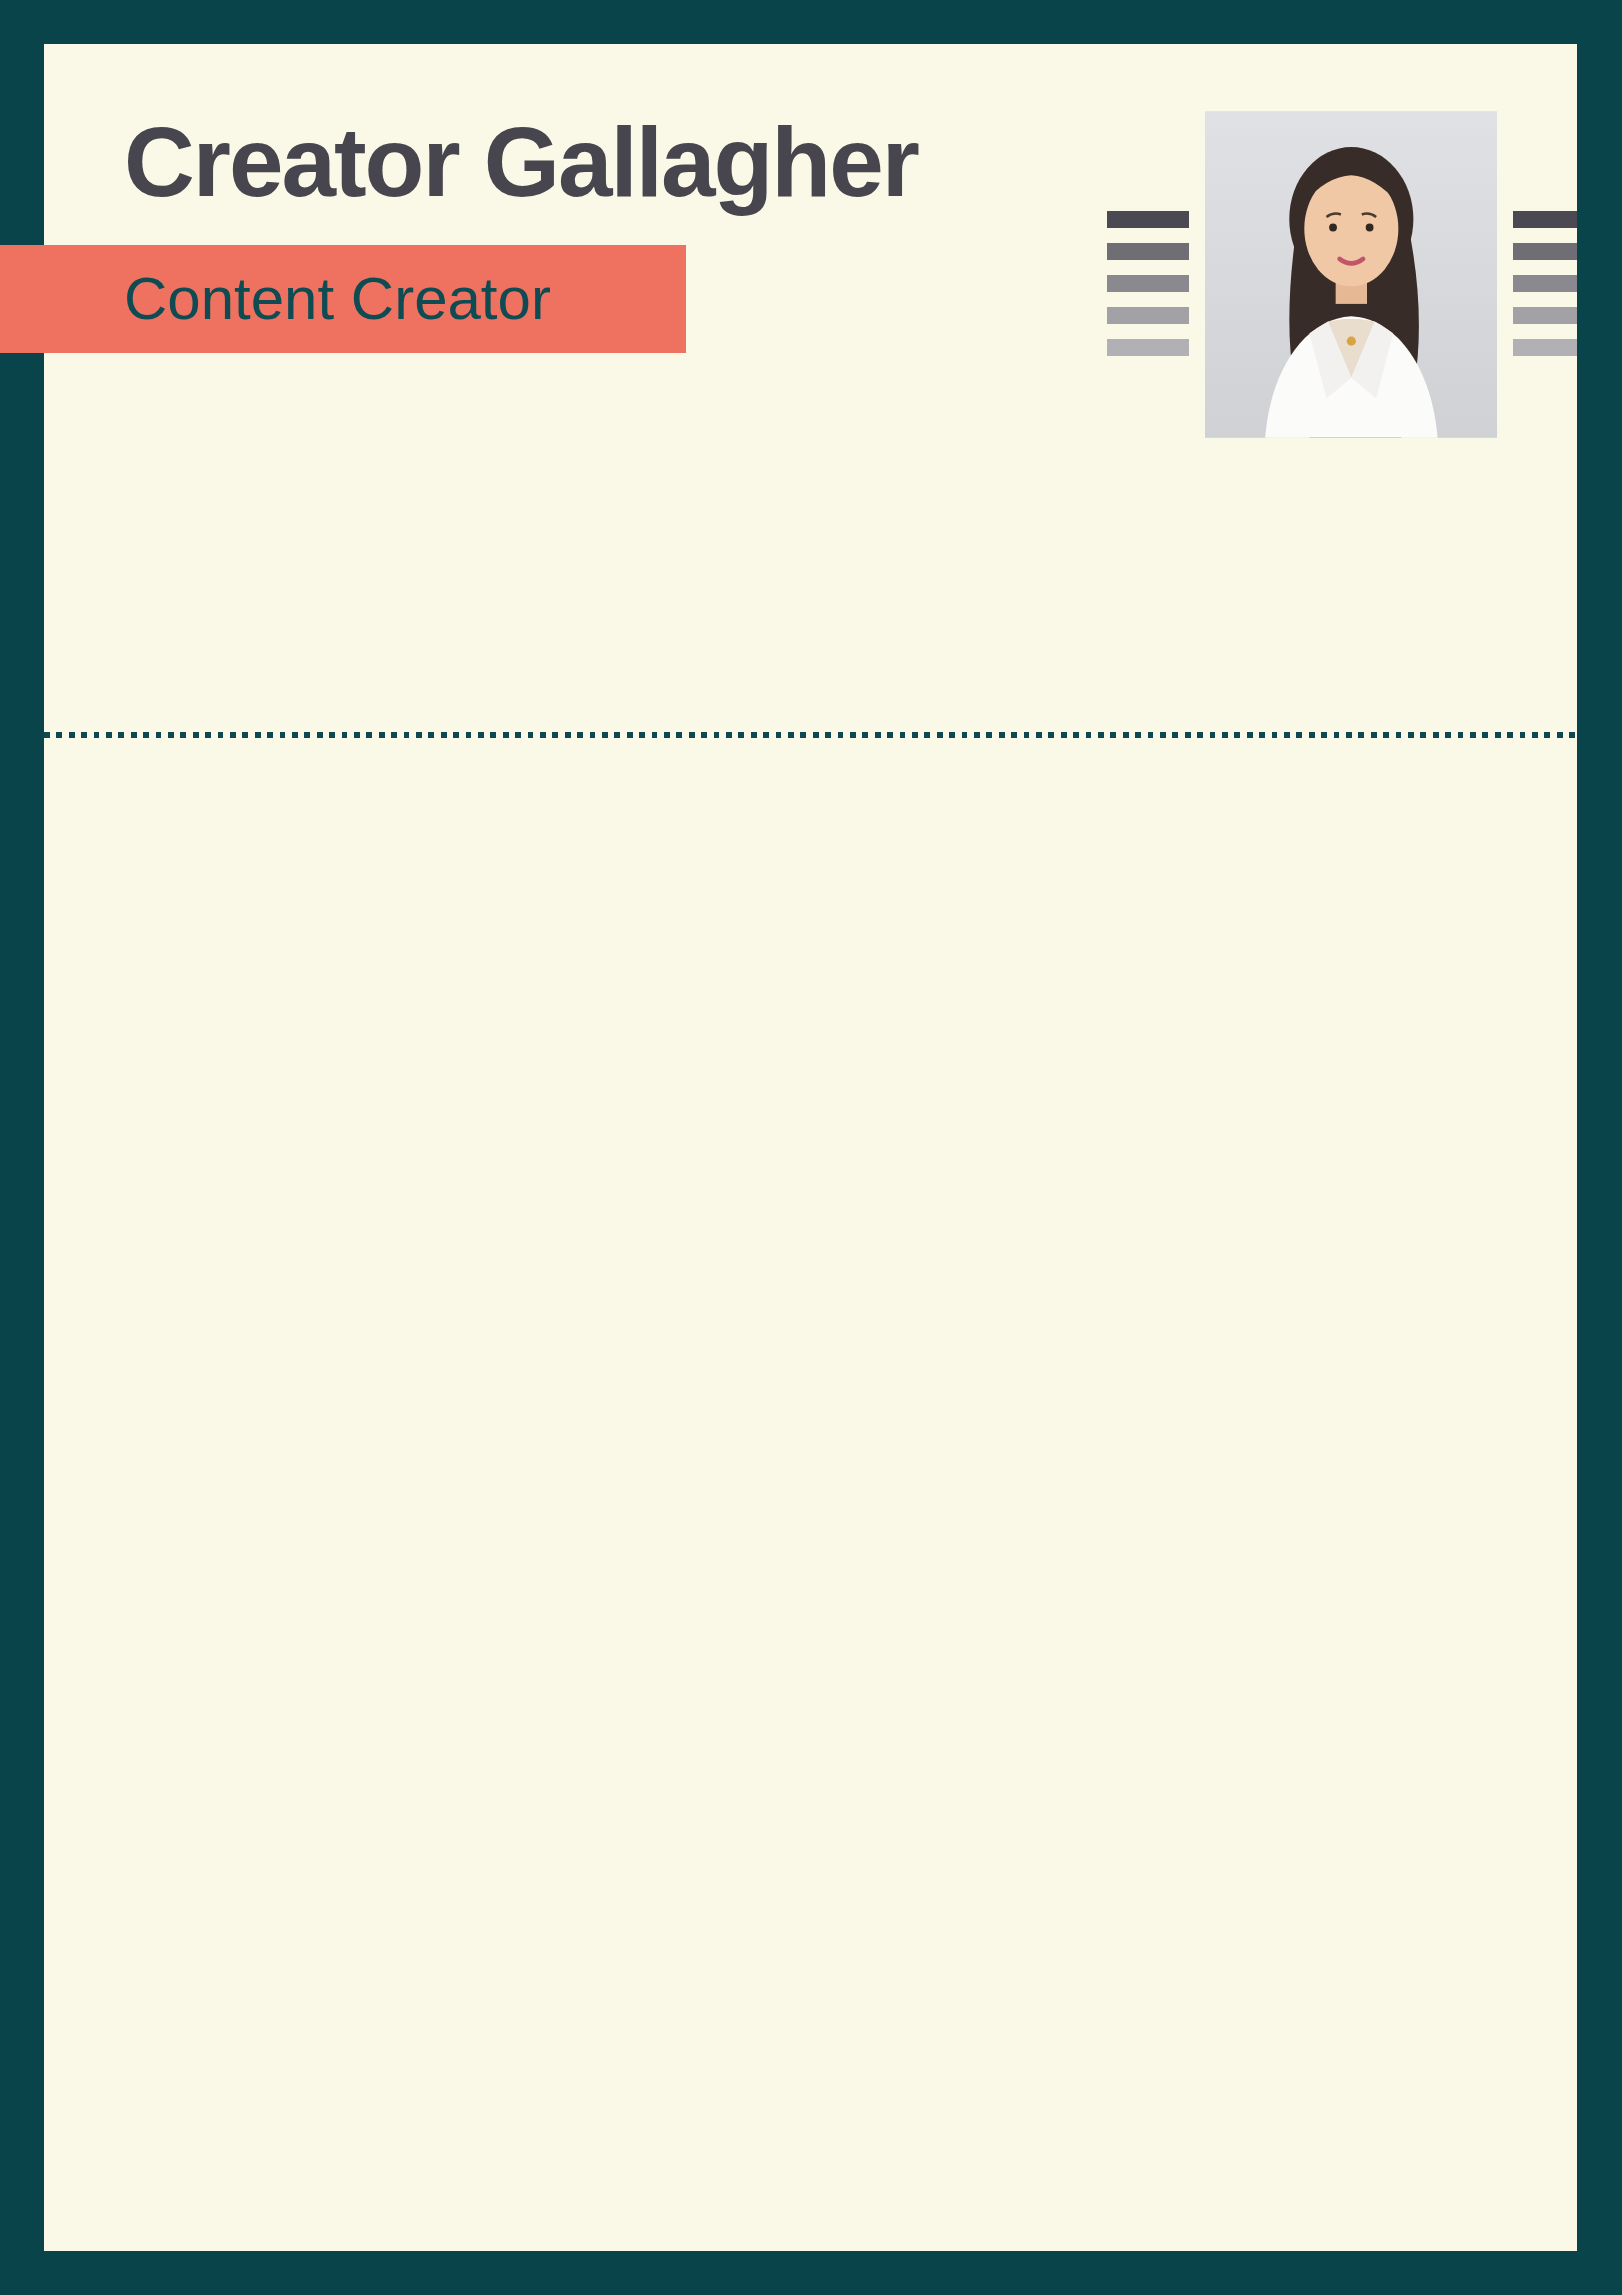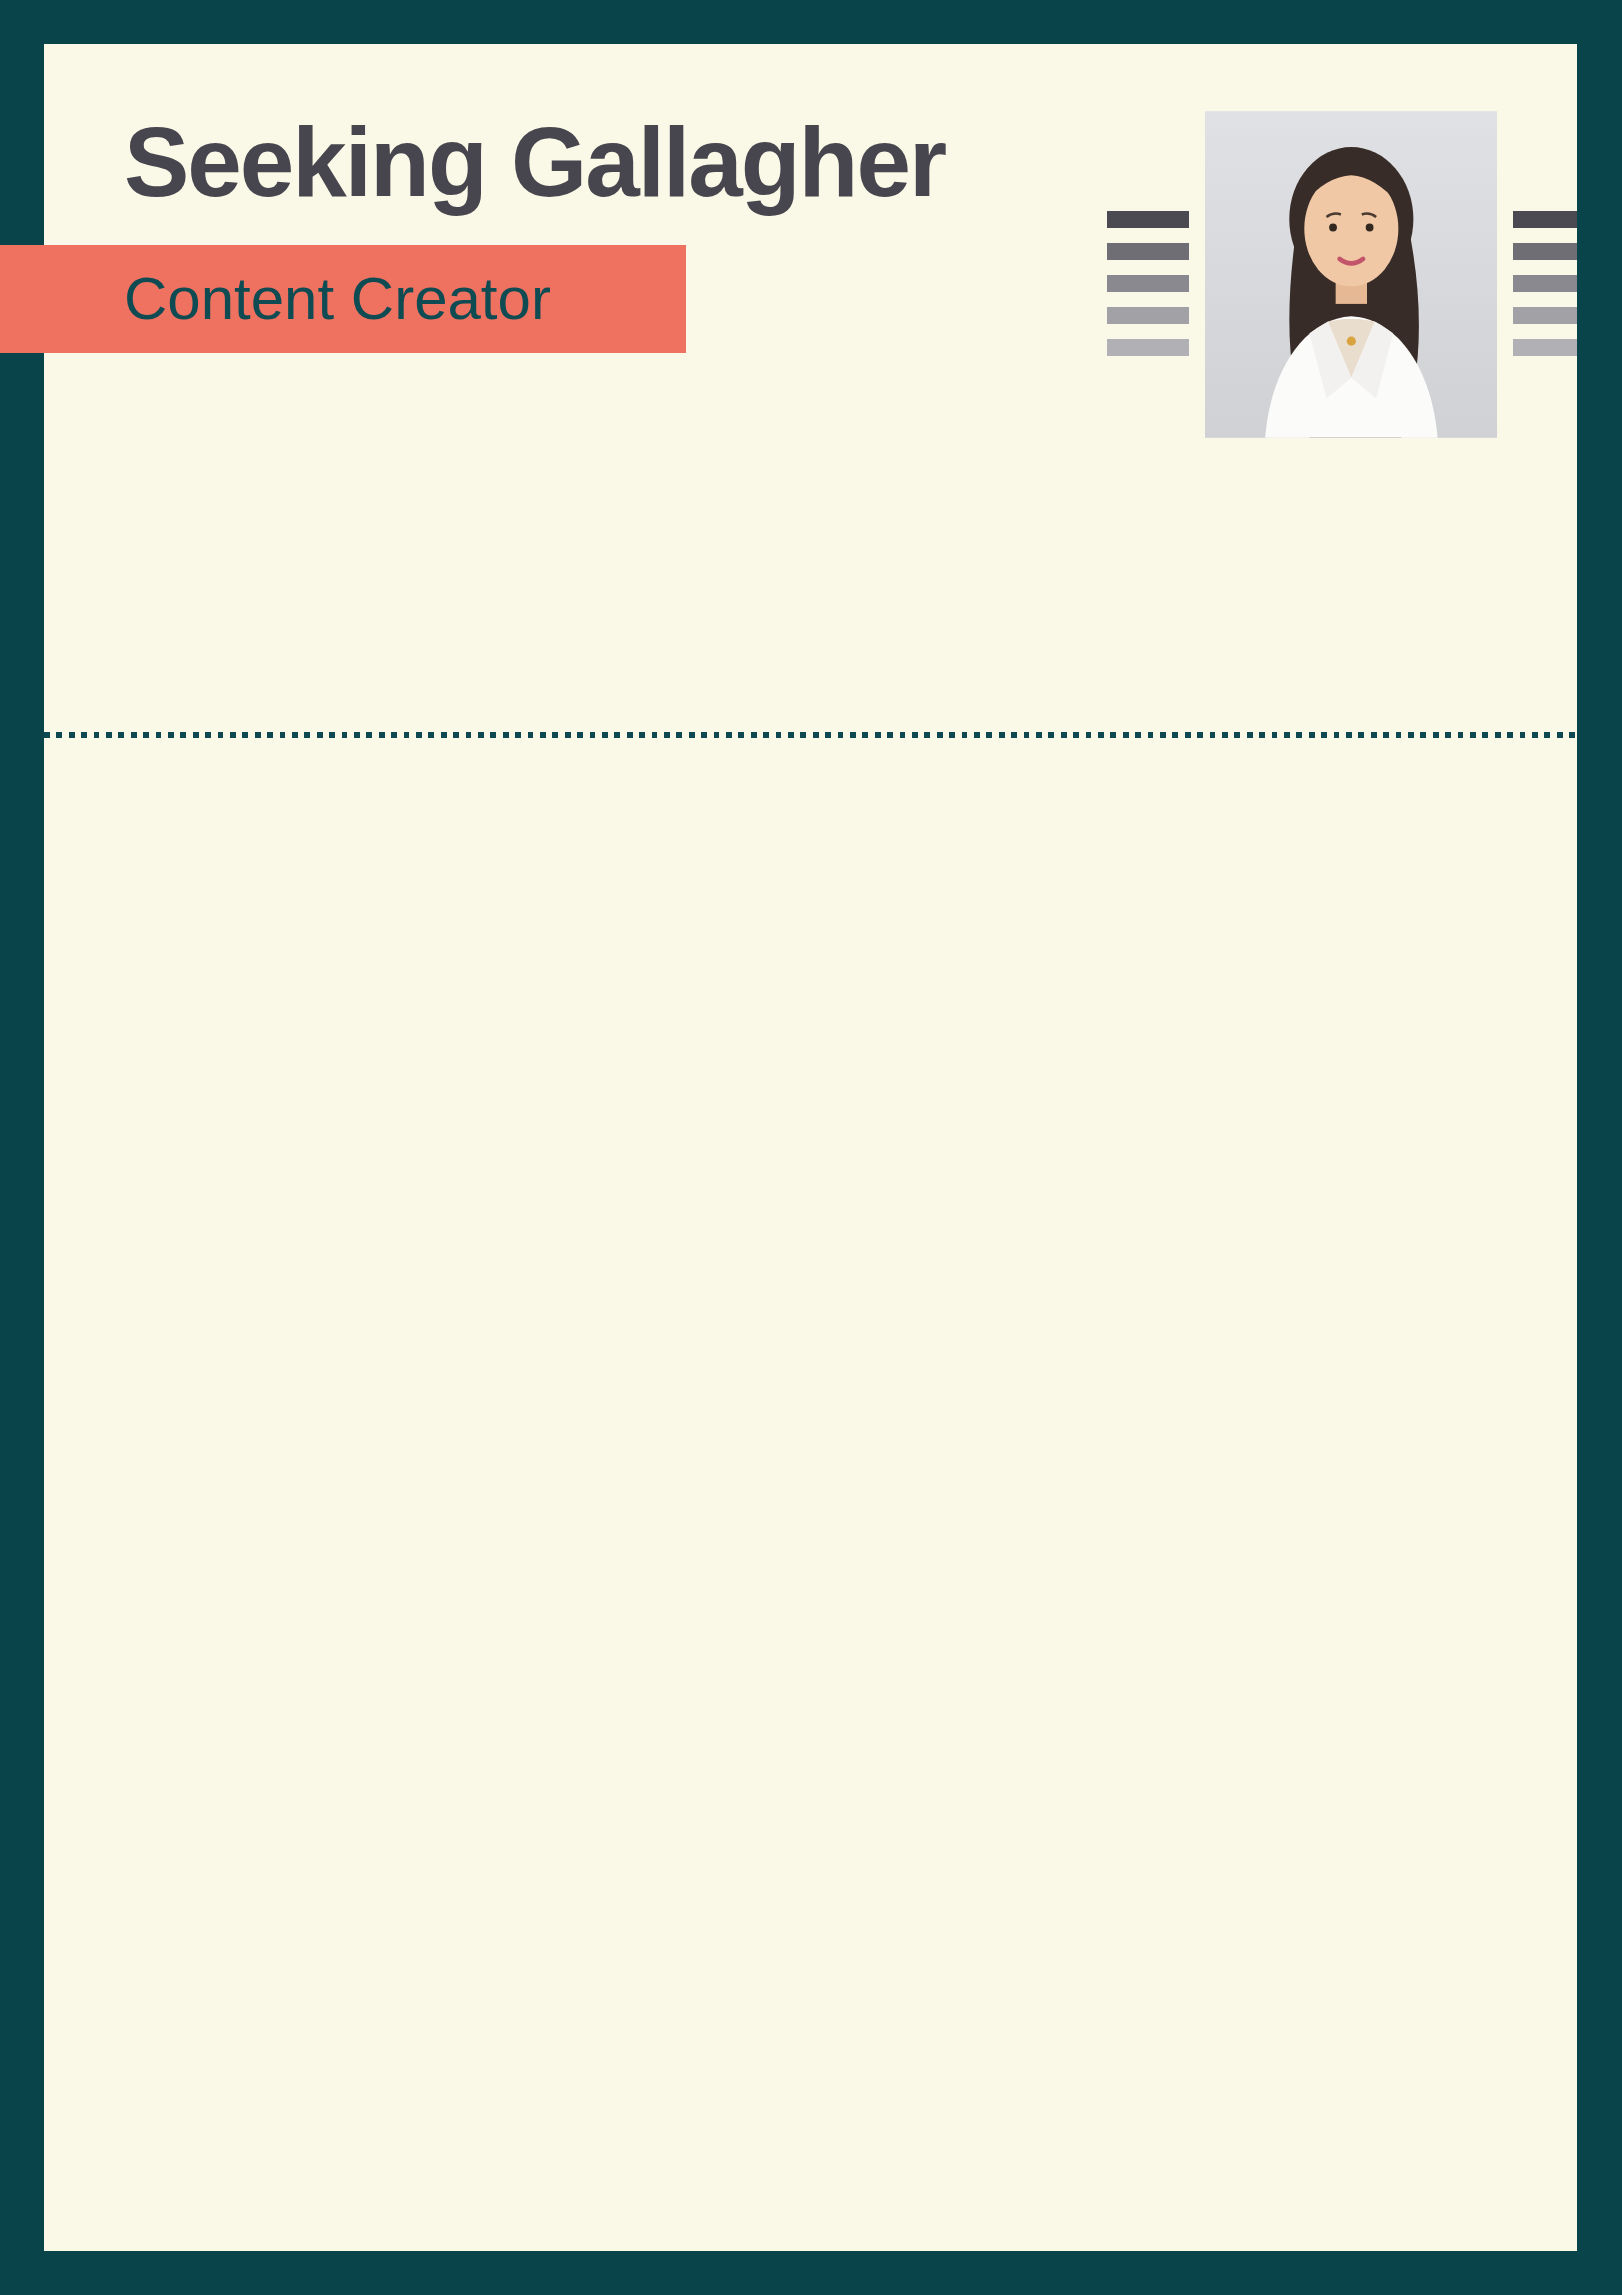--- a/index.html
+++ b/index.html
@@ -69,21 +69,21 @@
 <body>
 
 <div class="canvas">
   <div class="page"></div>
 
   <div class="frame top"></div>
   <div class="frame bottom"></div>
   <div class="frame left"></div>
   <div class="frame right"></div>
 
-  <h1 class="name">Seeking Gallagher</h1>
+  <h1 class="name">Creator Gallagher</h1>
   <div class="banner">
     <span class="banner-text">Content Creator</span>
   </div>
 
   <div class="photo">
     <svg viewBox="0 0 447 500" width="292" height="327">
       <defs>
         <linearGradient id="pbg" x1="0" y1="0" x2="0" y2="1">
           <stop offset="0" stop-color="#dfe1e4"></stop>
             <stop offset="1" stop-color="#cfd1d5"></stop>

